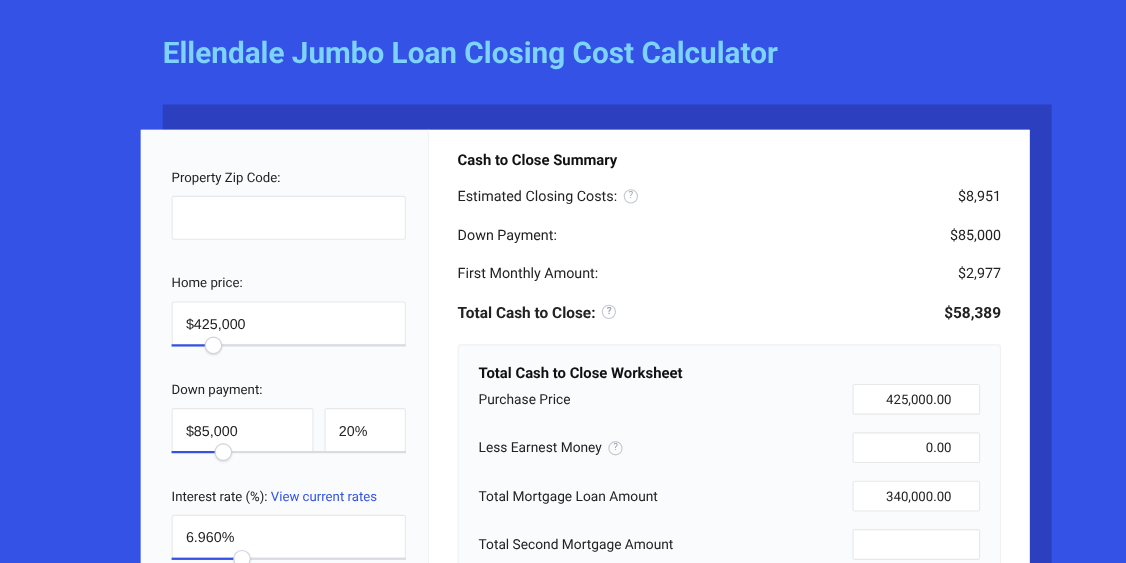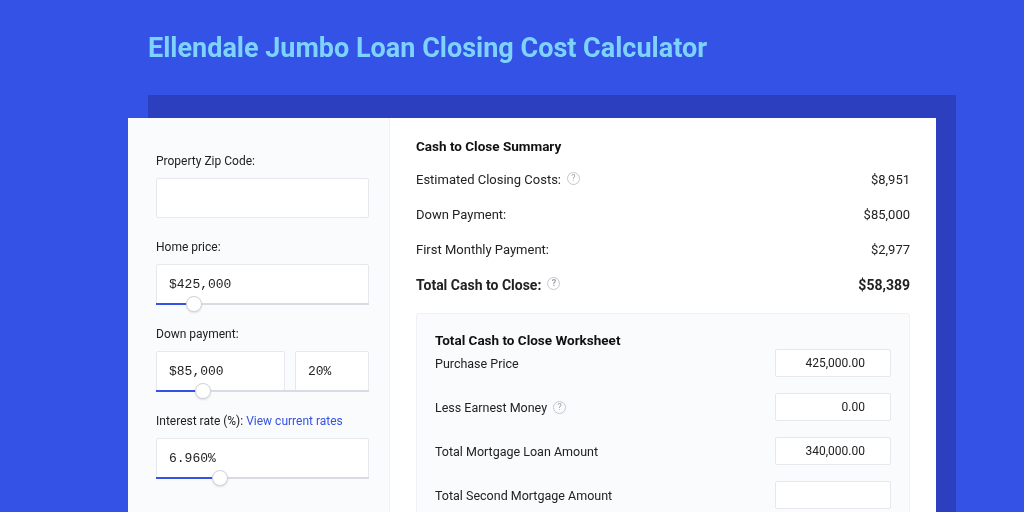--- a/index.html
+++ b/index.html
@@ -33,32 +33,32 @@
     flex: 0 0 262px;
     padding: 36px 20px 20px 28px;
     background: #fafbfc;
     border-right: 1px solid #f1f2f4;
   }
   .right-panel {
     flex: 1;
     background: #fff;
     padding: 20px 26px 12px 26px;
   }
-  .field-group { margin-bottom: 22px; }
+  .field-group { margin-bottom: 32px; }
   .field-label { font-size: 12px; color: #222; margin-bottom: 10px; display: block; }
   .input {
     width: 100%;
     height: 40px;
     background: #fff;
     border: 1px solid #e6e8ec;
     border-radius: 2px;
     padding: 0 12px;
     font-size: 13px;
     color: #222;
-    font-family: Liberation Mono, monospace;
+    font-family: Liberation Sans, sans-serif;
   }
   .input-row { display: flex; gap: 10px; }
   .input-row .input.w1 { flex: 1 1 auto; }
   .input-row .input.w2 { flex: 0 0 74px; }
   .slider-track {
     position: relative;
     height: 2px;
     background: #d8dbe2;
     margin-top: -1px;
   }
@@ -174,21 +174,21 @@
 
     <div class="summary-row">
       <span class="summary-label">
         <span>Down Payment:</span>
       </span>
       <span>$85,000</span>
     </div>
 
     <div class="summary-row">
       <span class="summary-label">
-        <span>First Monthly Payment:</span>
+        <span>First Monthly Amount:</span>
       </span>
       <span>$2,977</span>
     </div>
 
     <div class="summary-row bold">
       <span class="summary-label">
         <span>Total Cash to Close:</span>
         <span class="help-icon">?</span>
       </span>
       <span>$58,389</span>

